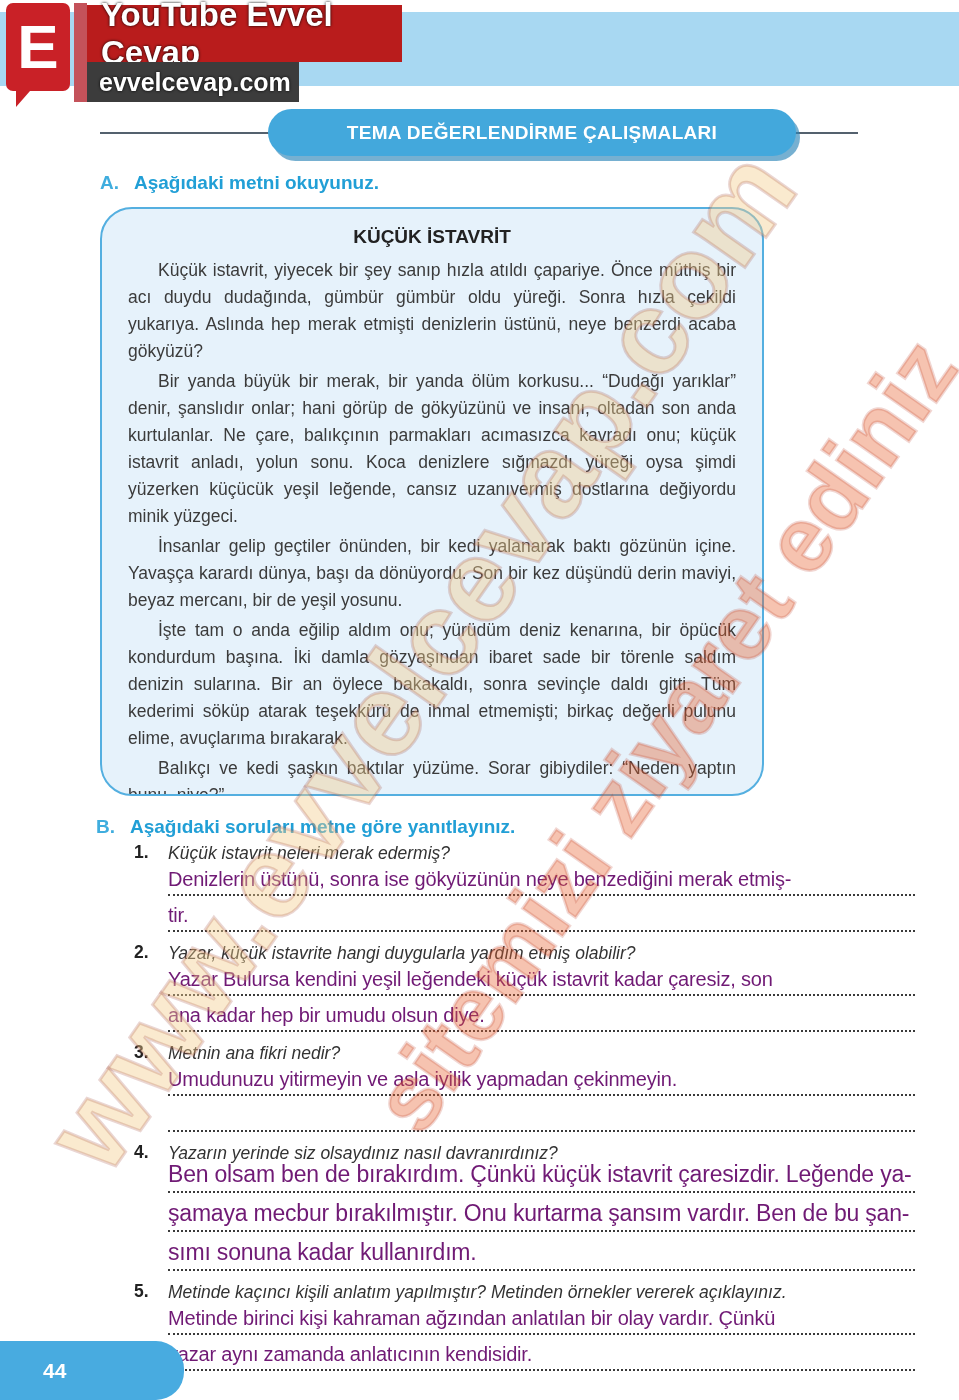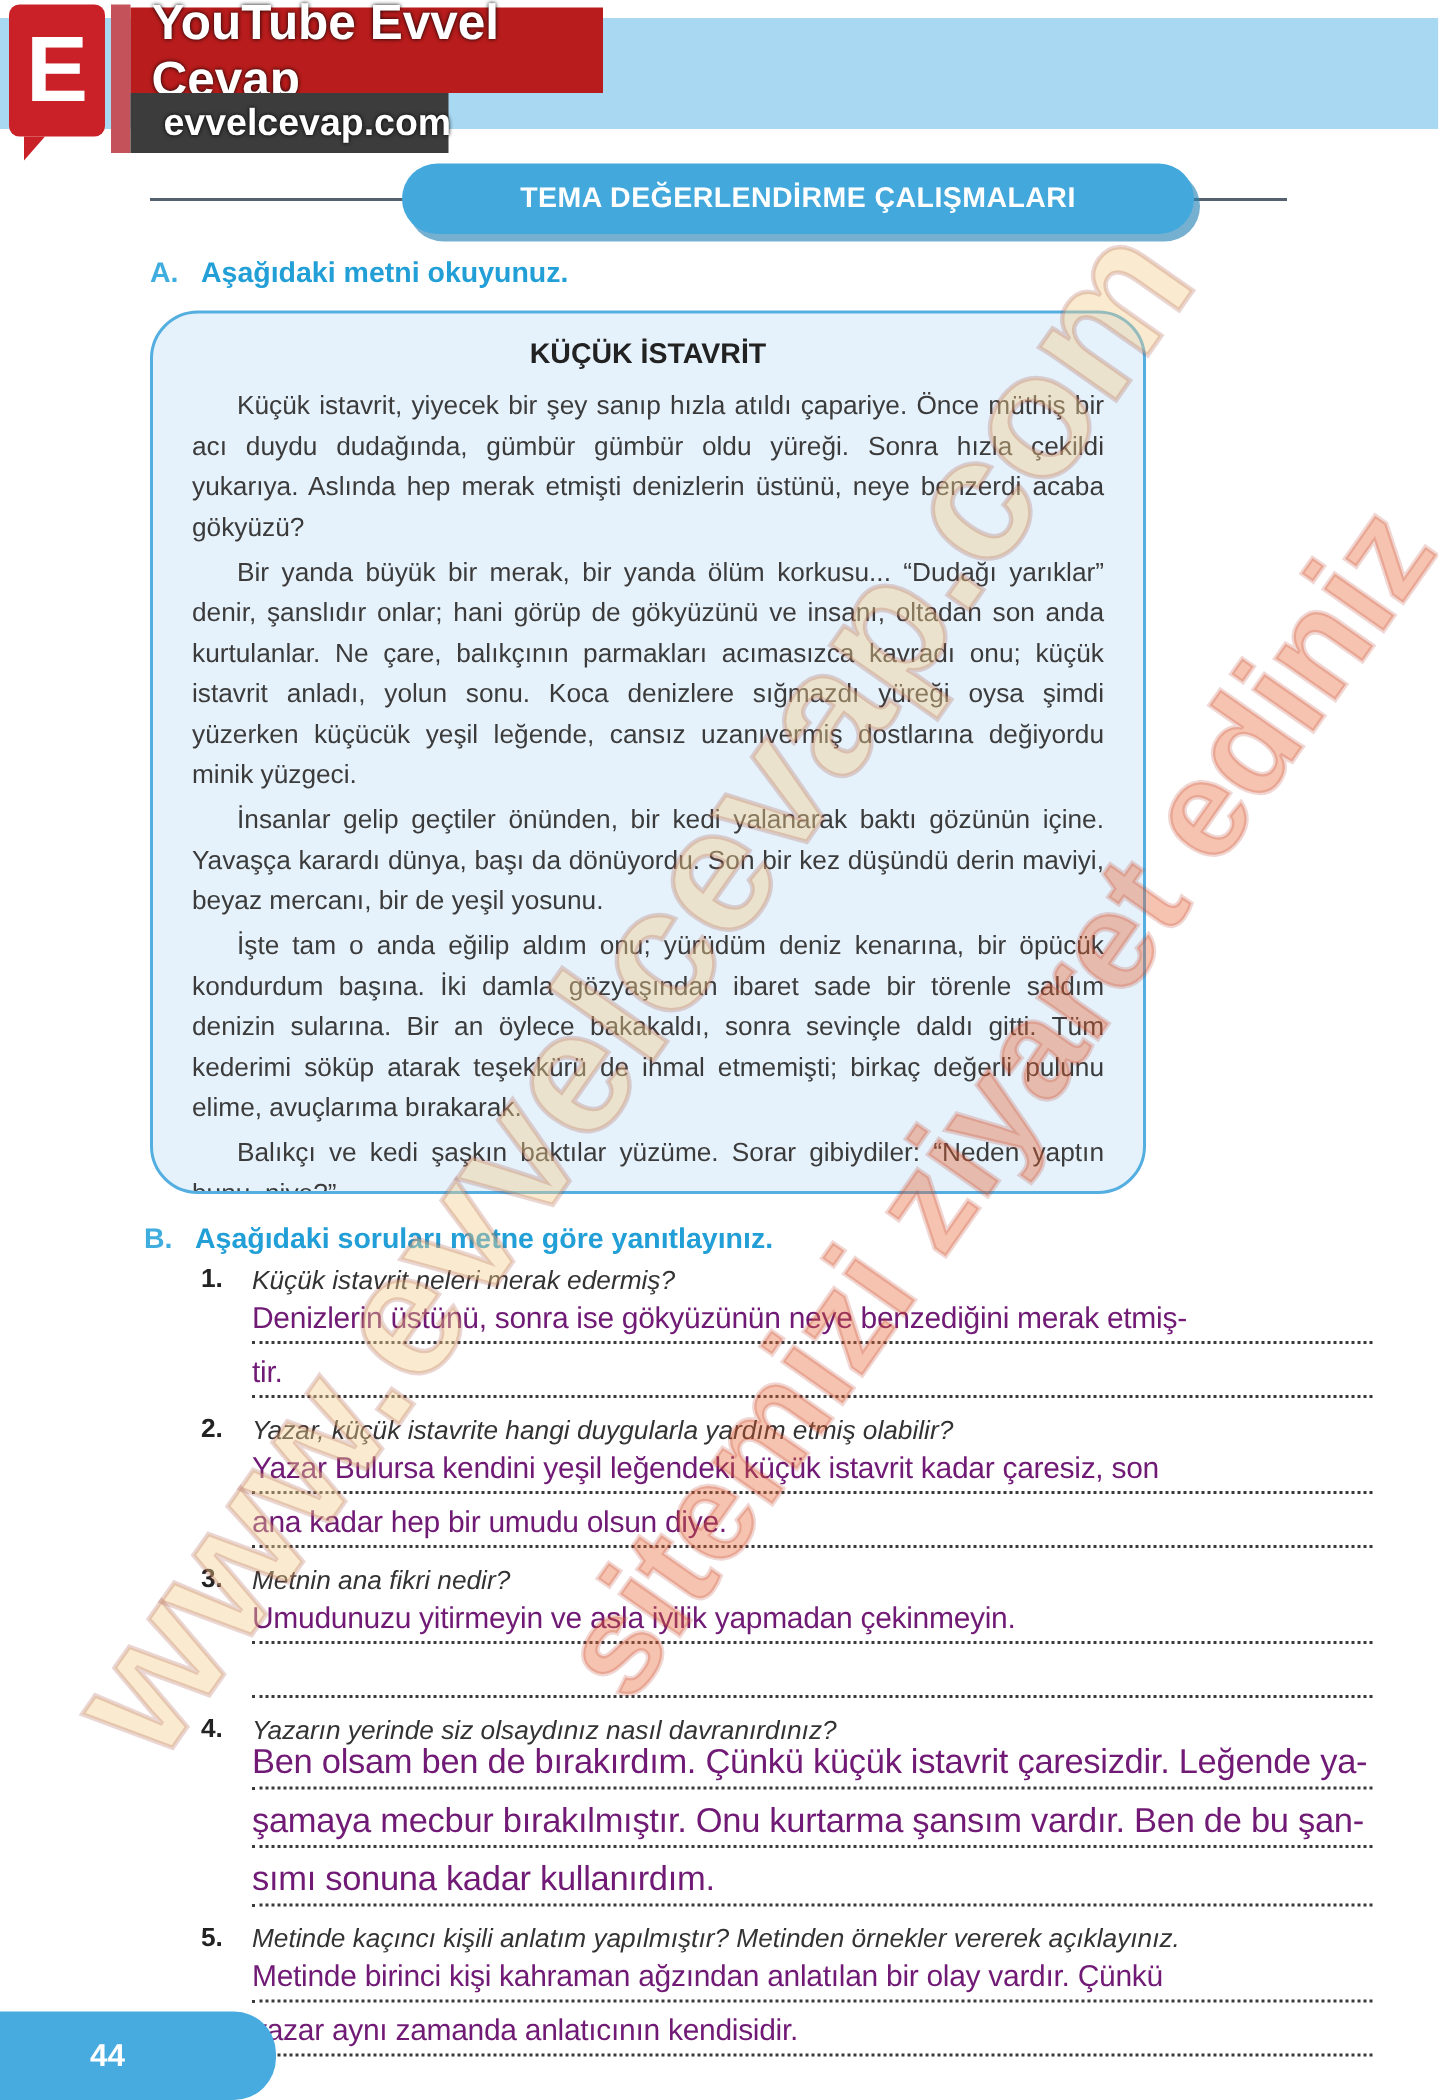--- a/index.html
+++ b/index.html
@@ -21,21 +21,21 @@
   }
   .logo-letter { color:#fff; font-size:62px; font-weight:bold; line-height:1; }
   .logo-stripe { position:absolute; left:74px; top:3px; width:13px; height:99px; background:#c4525a; }
   .banner-main {
     position:absolute; left:87px; top:5px; width:315px; height:57px; background:#b91c1c;
     color:#fff; font-size:33px; font-weight:bold; display:flex; align-items:center; padding-left:14px; box-sizing:border-box;
     text-shadow:0 0 3px #000;
   }
   .banner-sub {
     position:absolute; left:87px; top:62px; width:212px; height:40px; background:#3c3c3c;
-    color:#fff; font-size:25px; font-weight:bold; display:flex; align-items:center; padding-left:22px; box-sizing:border-box;
+    color:#fff; font-size:25px; font-weight:bold; display:flex; align-items:center; padding-left:12px; box-sizing:border-box;
     text-shadow:0 0 3px #000;
   }
 
   
   .title-rule { position:absolute; left:100px; top:132px; width:758px; height:2px; background:#54616e; }
   .title-pill {
     position:absolute; left:268px; top:109px; width:528px; height:47px;
     background:#43a8dc; border-radius:24px; box-shadow:4px 5px 0 rgba(44,134,185,0.65);
     color:#ffffff; font-weight:bold; font-size:19px; letter-spacing:0.3px;
     display:flex; align-items:center; justify-content:center;
@@ -74,21 +74,21 @@
     white-space:nowrap; overflow:visible;
   }
   .q-large .answers { margin-top:-6px; }
   .q-large .answer-line { font-size:23px; line-height:27px; min-height:27px; }
 
   
   .page-tab {
     position:absolute; left:0; top:1341px; width:184px; height:59px;
     background:#48abe0; border-radius:0 28px 28px 0;
     display:flex; align-items:center; color:#fff; font-weight:bold; font-size:21px;
-    padding-left:60px; box-sizing:border-box;
+    padding-left:43px; box-sizing:border-box;
   }
 
   
   .wm {
     position:absolute; z-index:3; pointer-events:none; white-space:nowrap; font-weight:bold;
   }
   .wm1 {
     left:420px; top:660px; font-size:118px; color:rgba(243,206,140,0.42);
     -webkit-text-stroke:3px rgba(160,70,55,0.22);
     transform:translate(-50%,-50%) rotate(-55deg);

